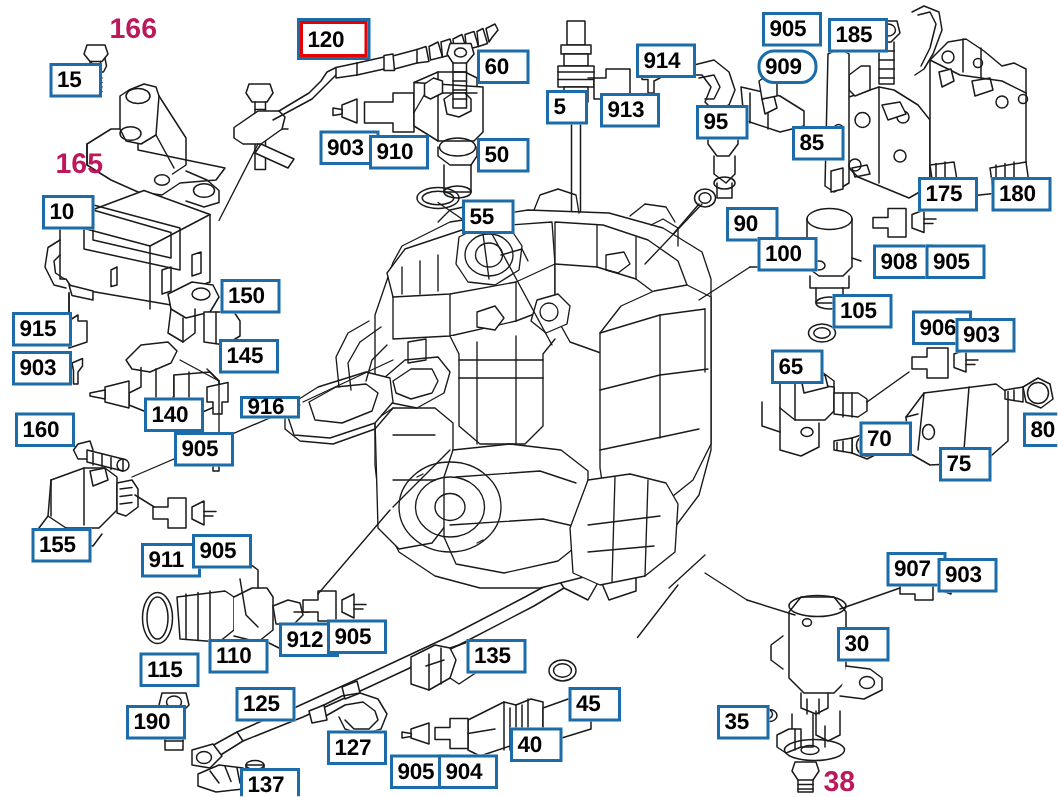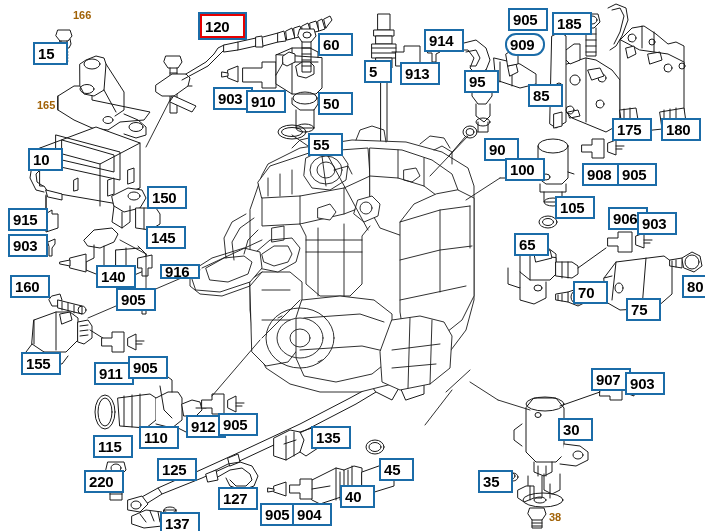--- a/index.html
+++ b/index.html
@@ -45,23 +45,23 @@
   }
   .callout.sel{
     border-color:#e60000;
     box-shadow:0 0 0 2px #1b6ca8;
     z-index:30;
   }
   
   .plain{
     position:absolute;
     font-family:"Liberation Sans", sans-serif;
-    font-size:11px;
+    font-size:19px;
     font-weight:700;
-    color:#a16207;
+    color:#be185d;
     white-space:nowrap;
     line-height:1;
   }
 </style>
 </head>
 <body>
 
 <div id="stage">
 
   <div id="artwork">
@@ -489,21 +489,21 @@
   <div class="callout" style="left:424px;top:29px;width:40px;height:23px;">914</div>
   <div class="callout" style="left:364px;top:60px;width:28px;height:23px;">5</div>
   <div class="callout" style="left:400px;top:62px;width:40px;height:23px;">913</div>
   <div class="callout" style="left:464px;top:70px;width:35px;height:23px;">95</div>
   <div class="callout" style="left:213px;top:87px;width:40px;height:23px;">903</div>
   <div class="callout" style="left:246px;top:90px;width:40px;height:23px;">910</div>
   <div class="callout" style="left:318px;top:92px;width:35px;height:23px;">50</div>
   <div class="callout" style="left:528px;top:84px;width:35px;height:23px;">85</div>
   <div class="callout" style="left:612px;top:118px;width:40px;height:23px;">175</div>
   <div class="callout" style="left:661px;top:118px;width:40px;height:23px;">180</div>
-  <div class="callout" style="left:28px;top:148px;width:35px;height:23px;text-align:center;">10</div>
+  <div class="callout" style="left:28px;top:130px;width:35px;height:23px;text-align:center;">10</div>
   <div class="callout" style="left:308px;top:133px;width:35px;height:23px;">55</div>
   <div class="callout" style="left:484px;top:138px;width:35px;height:23px;">90</div>
   <div class="callout" style="left:505px;top:158px;width:40px;height:23px;">100</div>
   <div class="callout" style="left:582px;top:163px;width:40px;height:23px;">908</div>
   <div class="callout" style="left:617px;top:163px;width:40px;height:23px;">905</div>
   <div class="callout" style="left:147px;top:186px;width:40px;height:23px;">150</div>
   <div class="callout" style="left:555px;top:196px;width:40px;height:23px;">105</div>
   <div class="callout" style="left:608px;top:207px;width:40px;height:23px;">906</div>
   <div class="callout" style="left:637px;top:212px;width:40px;height:23px;">903</div>
   <div class="callout" style="left:8px;top:208px;width:40px;height:23px;">915</div>
@@ -524,20 +524,20 @@
   <div class="callout" style="left:625px;top:372px;width:40px;height:23px;">903</div>
   <div class="callout" style="left:558px;top:418px;width:35px;height:23px;">30</div>
   <div class="callout" style="left:186px;top:415px;width:40px;height:23px;">912</div>
   <div class="callout" style="left:218px;top:413px;width:40px;height:23px;">905</div>
   <div class="callout" style="left:139px;top:426px;width:40px;height:23px;">110</div>
   <div class="callout" style="left:311px;top:426px;width:40px;height:23px;">135</div>
   <div class="callout" style="left:93px;top:435px;width:40px;height:23px;">115</div>
   <div class="callout" style="left:157px;top:458px;width:40px;height:23px;">125</div>
   <div class="callout" style="left:379px;top:458px;width:35px;height:23px;">45</div>
   <div class="callout" style="left:218px;top:487px;width:40px;height:23px;">127</div>
-  <div class="callout" style="left:84px;top:470px;width:40px;height:23px;">220</div>
+  <div class="callout" style="left:84px;top:470px;width:40px;height:23px;">190</div>
   <div class="callout" style="left:478px;top:470px;width:35px;height:23px;">35</div>
   <div class="callout" style="left:340px;top:485px;width:35px;height:23px;">40</div>
   <div class="callout" style="left:260px;top:503px;width:40px;height:23px;">905</div>
   <div class="callout" style="left:292px;top:503px;width:40px;height:23px;">904</div>
   <div class="callout" style="left:160px;top:512px;width:40px;height:23px;">137</div>
 
 </div>
 
 </body></html>

